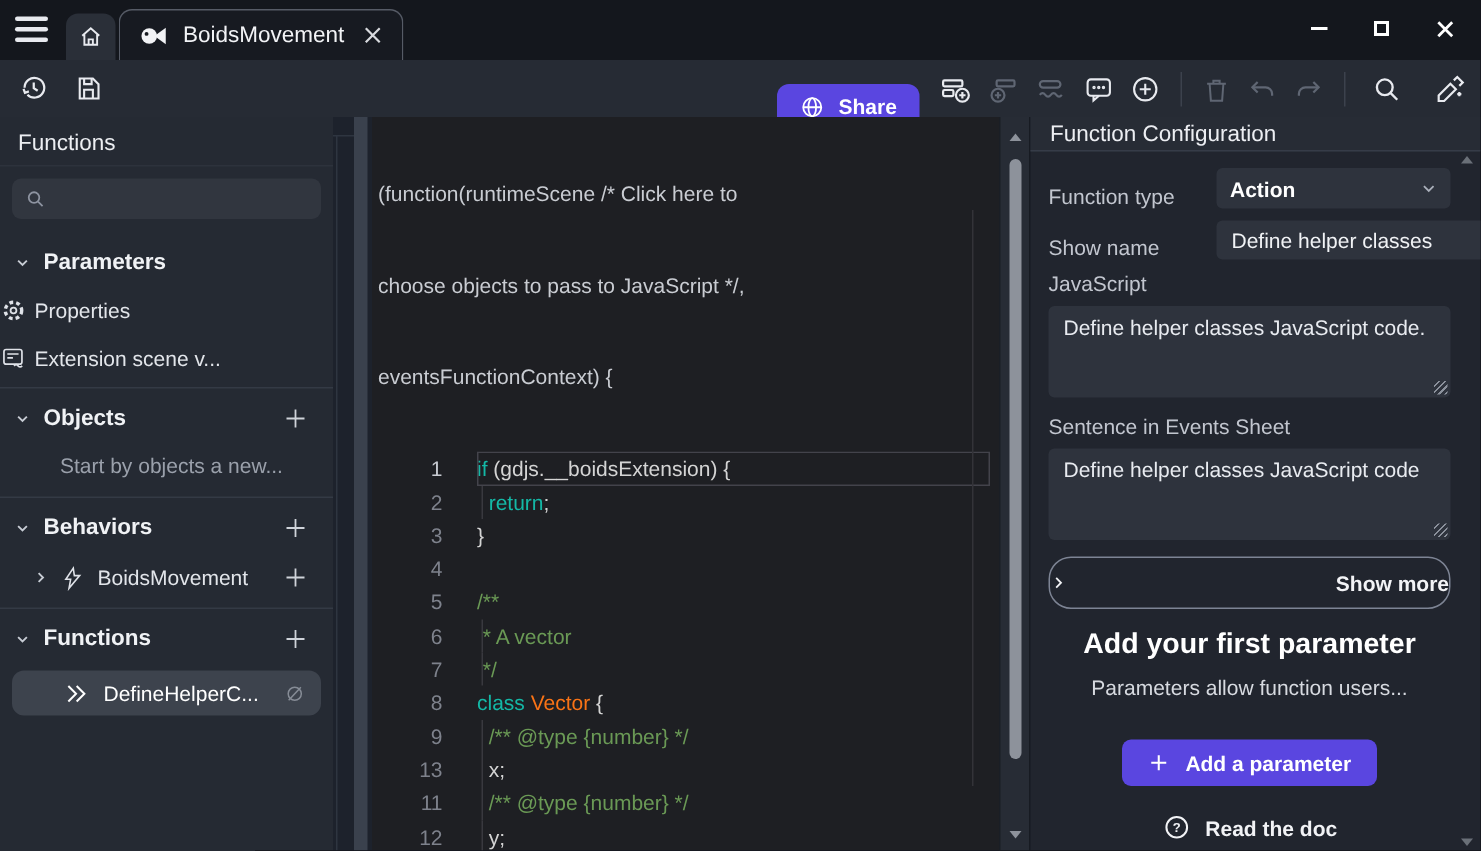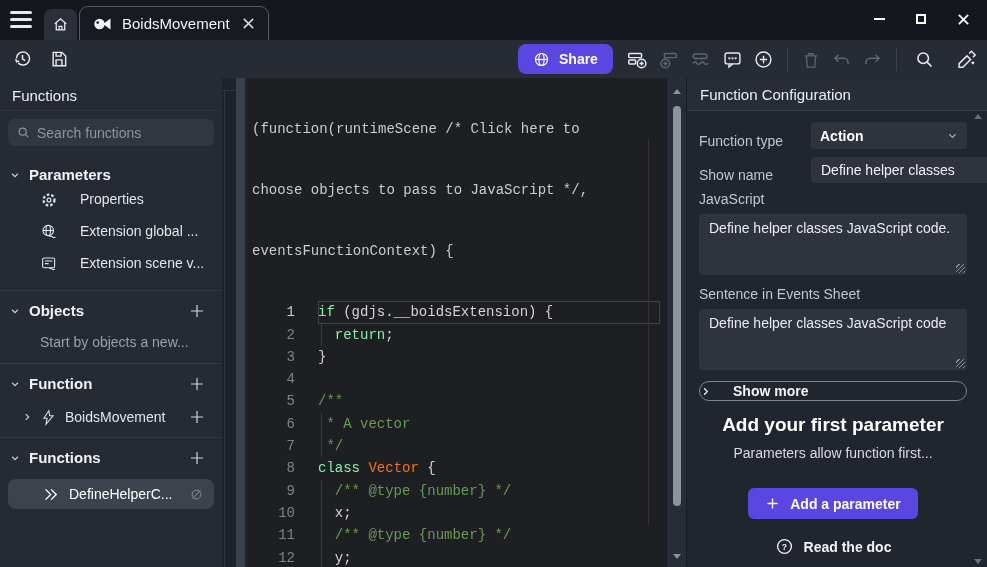--- a/index.html
+++ b/index.html
@@ -18,62 +18,62 @@
   .win-btn{width:20px;height:20px;display:flex;align-items:center;justify-content:center}
   .wc-min{width:11px;height:2px;background:#fff}
   .wc-max{width:10px;height:10px;border:2px solid #fff}
 
   
   .toolbar{height:38px;background:#262b34;position:relative}
   .tb-left{position:absolute;left:12px;top:8px;display:flex;gap:16px;align-items:center;color:#e4e6ea}
   .btn-preview{position:absolute;left:383px;top:4px;height:30px;display:flex;align-items:stretch;border:1px solid #8b92a2;border-radius:8px;color:#f2f3f6;background:transparent;overflow:hidden}
   .pv-main{display:flex;align-items:center;gap:9px;padding:0 14px;font-weight:bold;font-size:14px}
   .pv-caret{width:27px;display:flex;align-items:center;justify-content:center;border-left:1px solid #8b92a2}
-  .btn-share{position:absolute;left:518px;top:4px;height:30px;background:#5a46e0;border:none;border-radius:8px;display:flex;align-items:center;gap:9px;padding:0 15px;color:#fff;font-weight:bold;font-size:14px}
+  .btn-share{position:absolute;left:518px;top:16px;height:30px;background:#5a46e0;border:none;border-radius:8px;display:flex;align-items:center;gap:9px;padding:0 15px;color:#fff;font-weight:bold;font-size:14px}
   .tb-right{position:absolute;right:10px;top:8px;display:flex;align-items:center;gap:10px}
   .tb-ic{color:#e8eaef}
   .tb-ic.dim{color:#5f6673}
   .tb-div{width:1px;height:23px;background:#3c424d;margin:0 3px}
 
   
   .main{display:flex;height:489px}
 
   
   .sidebar{width:222px;background:#252a33;display:flex;flex-direction:column}
   .sb-title{padding:9px 12px 6px;font-size:15px;color:#eceef2;border-bottom:1px solid #2d323c}
   .sb-search{margin:8px 8px 12px;background:#31363f;border-radius:6px;height:27px;display:flex;align-items:center;padding:0 9px;gap:7px;color:#8d93a0}
   .sb-search input{flex:1;background:transparent;border:none;outline:none;color:#dfe3ea;font:14px "Liberation Sans",sans-serif}
   .sb-search input::placeholder{color:#8d93a0}
   .sb-section{height:33px;display:flex;align-items:center;gap:9px;padding:0 16px 0 10px;font-weight:bold;font-size:15px;color:#f0f2f5}
   .sb-section .sp{flex:1}
-  .sb-item{height:32px;display:flex;align-items:flex-start;gap:22px;padding-left:40px;color:#e2e5ea}
+  .sb-item{height:32px;display:flex;align-items:center;gap:5px;color:#e2e5ea}
   .sb-empty{padding:7px 12px 10px 40px;color:#9aa0ab}
   .sb-div{border-top:1px solid #343a45;margin:3px 0}
   .sb-beh{height:34px;display:flex;align-items:center;gap:8px;padding:0 16px 0 22px;color:#e2e5ea}
   .sb-beh .sp{flex:1}
   .sb-func-sel{margin:5px 8px;background:#3d434d;border-radius:8px;height:30px;display:flex;align-items:center;gap:8px;padding:0 10px 0 34px;color:#fff}
   .sb-func-sel .sp{flex:1}
   .ico-dim{color:#868c96}
   .ico{color:#dfe2e8}
 
   
   .events{flex:1;background:#1d222c;position:relative;overflow:hidden}
   .ev-vline{position:absolute;left:2px;top:12px;bottom:0;border-left:1px solid #2e3540}
   .ev-hline{position:absolute;left:-4px;top:12px;width:19px;border-top:1px solid #2e3540}
   .ev-strip{position:absolute;left:14px;top:0;bottom:0;width:9px;background:#3a414d}
-  .event-block{position:absolute;left:26px;top:0;right:0;bottom:0;background:#1e1f23;font-family:Liberation Mono, monospace;font-size:14px}
+  .event-block{position:absolute;left:26px;top:0;right:0;bottom:0;background:#1e1f23;font-family:Liberation Sans, sans-serif;font-size:14px}
   .ev-header{padding:1px 0 0 4px;line-height:20.2px;color:#c9ccd2;white-space:pre}
   .code-view{height:384px;overflow:hidden;position:relative}
   .code-row{display:flex;height:22.3px;line-height:22.3px}
   .lnum{width:47px;text-align:right;color:#7e828c;flex:none}
   .lcode{white-space:pre;flex:1;margin-left:23px;margin-right:6px;position:relative}
   .code-row.cur .lcode{outline:1px solid #43434b;outline-offset:-1px}
   .code-row.cur .lnum{color:#c8cbd2}
   .g1 .lcode::before,.g2 .lcode::before{content:"";position:absolute;left:3px;top:0;bottom:0;border-left:1px solid #39393f}
-  .tk-k{color:#86efac}.tk-c{color:#6a9955}.tk-y{color:#f97316}.tk-p{color:#d4d4d4}
+  .tk-k{color:#14b8a6}.tk-c{color:#6a9955}.tk-y{color:#f97316}.tk-p{color:#d4d4d4}
   .code-rightline{position:absolute;right:17px;top:62px;height:384px;border-left:1px solid #333338}
 
   
   .ev-scroll{width:20px;background:#272c35;position:relative;border-left:1px solid #1a1e25}
   .ev-thumb{position:absolute;left:6px;width:8px;top:28px;height:400px;border-radius:4px;background:#8d929b}
   .tri-up{width:0;height:0;border-left:4px solid transparent;border-right:4px solid transparent;border-bottom:5px solid #8d929b;position:absolute;left:6px;top:11px}
   .tri-dn{width:0;height:0;border-left:4px solid transparent;border-right:4px solid transparent;border-top:5px solid #8d929b;position:absolute;left:6px;bottom:8px}
 
   
   .rpanel{width:301px;background:#21252e;display:flex;flex-direction:column;border-left:1px solid #171b22}
@@ -82,21 +82,21 @@
   .rp-row{display:flex;align-items:flex-end;margin-bottom:8px}
   .rp-label{color:#c2c6cf;font-size:14px}
   .rp-row .rp-label{width:112px;flex:none}
   .rp-select{flex:1;height:27px;background:#2e333d;border-radius:4px;display:flex;align-items:center;padding:0 9px;color:#fff;font-weight:bold;cursor:pointer}
   .rp-select .sp{flex:1}
   .rp-input{flex:1;height:26px;background:#2e333d;border:none;outline:none;border-radius:4px;color:#f0f2f5;padding:0 10px;font:14px "Liberation Sans",sans-serif}
   .rp-lbl-line{margin:5px 0 7px;color:#c2c6cf}
   .area-wrap{position:relative;margin-bottom:11px}
   .rp-area{width:100%;height:61px;background:#2e333d;border:none;outline:none;border-radius:4px;color:#e8ebf0;padding:6px 10px;font:14px "Liberation Sans",sans-serif;resize:none;display:block}
   .rz{position:absolute;right:2px;bottom:2px;width:9px;height:9px;background:repeating-linear-gradient(135deg,transparent 0 2px,#8b919c 2px 3px)}
-  .show-more{height:20px;width:100%;border:1px solid #7d8494;border-radius:15px;background:transparent;display:flex;align-items:center;justify-content:flex-start;gap:22px;font-weight:bold;font-size:14px;color:#f2f3f6;margin:3px 0 4px}
+  .show-more{height:35px;width:100%;border:1px solid #7d8494;border-radius:15px;background:transparent;display:flex;align-items:center;justify-content:space-between;gap:8px;font-weight:bold;font-size:14px;color:#f2f3f6;margin:3px 0 4px}
   .empty-title{text-align:center;font-size:19px;font-weight:bold;color:#fff;margin-top:13px}
   .empty-sub{text-align:center;color:#d7dae0;margin-top:9px}
   .add-param{display:flex;margin:27px auto 0;height:31px;background:#5a46e0;border:none;border-radius:6px;color:#fff;font-weight:bold;font-size:14px;align-items:center;gap:10px;padding:0 17px}
   .doc-row{display:flex;justify-content:center;align-items:center;gap:10px;margin-top:18px;font-weight:bold;color:#f2f3f6}
   .rp-tri-up{width:0;height:0;border-left:4px solid transparent;border-right:4px solid transparent;border-bottom:5px solid #6a7078;position:absolute;right:5px;top:3px}
   .rp-tri-dn{width:0;height:0;border-left:4px solid transparent;border-right:4px solid transparent;border-top:5px solid #6a7078;position:absolute;right:5px;bottom:3px}
 </style>
 </head>
 <body>
 
@@ -250,48 +250,36 @@
   <div class="sidebar">
     <div class="sb-title">Functions</div>
 
     <div class="sb-search">
       <span>
         <svg width="13" height="13" viewBox="0 0 24 24" fill="none" stroke="#8d93a0" stroke-width="2.2">
             <circle cx="10.5" cy="10.5" r="6.5"></circle>
             <path d="M15.5 15.5 L21 21"></path>
           </svg>
       </span>
-      <input class="search" placeholder="Search functions" style="">
     </div>
 
     <div class="sb-section">
       <svg width="10" height="10" viewBox="0 0 24 24" fill="none" stroke="#c7ccd4" stroke-width="3">
           <path d="M5 9 L12 16 L19 9"></path>
         </svg>
       <span>Parameters</span>
     </div>
     <div class="sb-item">
       <span class="ico">
         <svg width="18" height="18" viewBox="0 0 24 24" fill="none" stroke="currentColor">
             <circle cx="12" cy="12" r="7.3" stroke-width="3" stroke-dasharray="3.4 2.7"></circle>
             <circle cx="12" cy="12" r="2.6" stroke-width="1.6"></circle>
           </svg>
       </span>
       <span>Properties</span>
-    </div>
-    <div class="sb-item">
-      <span class="ico">
-        <svg width="18" height="18" viewBox="0 0 24 24" fill="none" stroke="currentColor" stroke-width="1.5">
-            <circle cx="11" cy="10" r="7"></circle>
-            <ellipse cx="11" cy="10" rx="3" ry="7"></ellipse>
-            <path d="M4 10 h14"></path>
-            <path d="M12.5 18.5 q2 -2.2 4 0 t4 0"></path>
-          </svg>
-      </span>
-      <span>Extension global ...</span>
     </div>
     <div class="sb-item">
       <span class="ico">
         <svg width="18" height="18" viewBox="0 0 24 24" fill="none" stroke="currentColor" stroke-width="1.5">
             <rect x="3.5" y="4" width="16" height="13" rx="2"></rect>
             <path d="M6.5 8 h10 M6.5 11.5 h5"></path>
             <path d="M12.5 18.5 q1.8 -2 3.6 0 t3.6 0"></path>
           </svg>
       </span>
       <span>Extension scene v...</span>
@@ -312,21 +300,21 @@
       </span>
     </div>
     <div class="sb-empty">Start by objects a new...</div>
 
     <div class="sb-div"></div>
 
     <div class="sb-section">
       <svg width="10" height="10" viewBox="0 0 24 24" fill="none" stroke="#c7ccd4" stroke-width="3">
           <path d="M5 9 L12 16 L19 9"></path>
         </svg>
-      <span>Function</span>
+      <span>Behaviors</span>
       <span class="sp"></span>
       <span>
         <svg width="18" height="18" viewBox="0 0 24 24" fill="none" stroke="#cfd3da" stroke-width="1.6">
             <path d="M12 4 v16 M4 12 h16"></path>
           </svg>
       </span>
     </div>
     <div class="sb-beh">
       <svg width="10" height="10" viewBox="0 0 24 24" fill="none" stroke="#c7ccd4" stroke-width="3">
           <path d="M9 5 L16 12 L9 19"></path>
@@ -419,21 +407,21 @@
           </div>
           <div class="code-row">
             <span class="lnum">8</span>
             <span class="lcode"><span class="tk-k">class</span><span class="tk-p"> </span><span class="tk-y">Vector</span><span class="tk-p"> {</span></span>
           </div>
           <div class="code-row g1">
             <span class="lnum">9</span>
             <span class="lcode"><span class="tk-p">  </span><span class="tk-c">/** @type {number} */</span></span>
           </div>
           <div class="code-row g1">
-            <span class="lnum">10</span>
+            <span class="lnum">13</span>
             <span class="lcode"><span class="tk-p">  x;</span></span>
           </div>
           <div class="code-row g1">
             <span class="lnum">11</span>
             <span class="lcode"><span class="tk-p">  </span><span class="tk-c">/** @type {number} */</span></span>
           </div>
           <div class="code-row g1">
             <span class="lnum">12</span>
             <span class="lcode"><span class="tk-p">  y;</span></span>
           </div>
@@ -483,21 +471,21 @@
       </div>
 
       <button class="show-more">
         <svg width="11" height="11" viewBox="0 0 24 24" fill="none" stroke="#f2f3f6" stroke-width="2.6">
             <path d="M9 5 L16 12 L9 19"></path>
           </svg>
         <span>Show more</span>
       </button>
 
       <div class="empty-title">Add your first parameter</div>
-      <div class="empty-sub">Parameters allow function first...</div>
+      <div class="empty-sub">Parameters allow function users...</div>
 
       <button class="add-param">
         <svg width="15" height="15" viewBox="0 0 24 24" fill="none" stroke="#fff" stroke-width="2.2">
             <path d="M12 4 v16 M4 12 h16"></path>
           </svg>
         <span>Add a parameter</span>
       </button>
 
       <div class="doc-row">
         <svg width="19" height="19" viewBox="0 0 24 24" fill="none" stroke="#f2f3f6" stroke-width="1.7">

